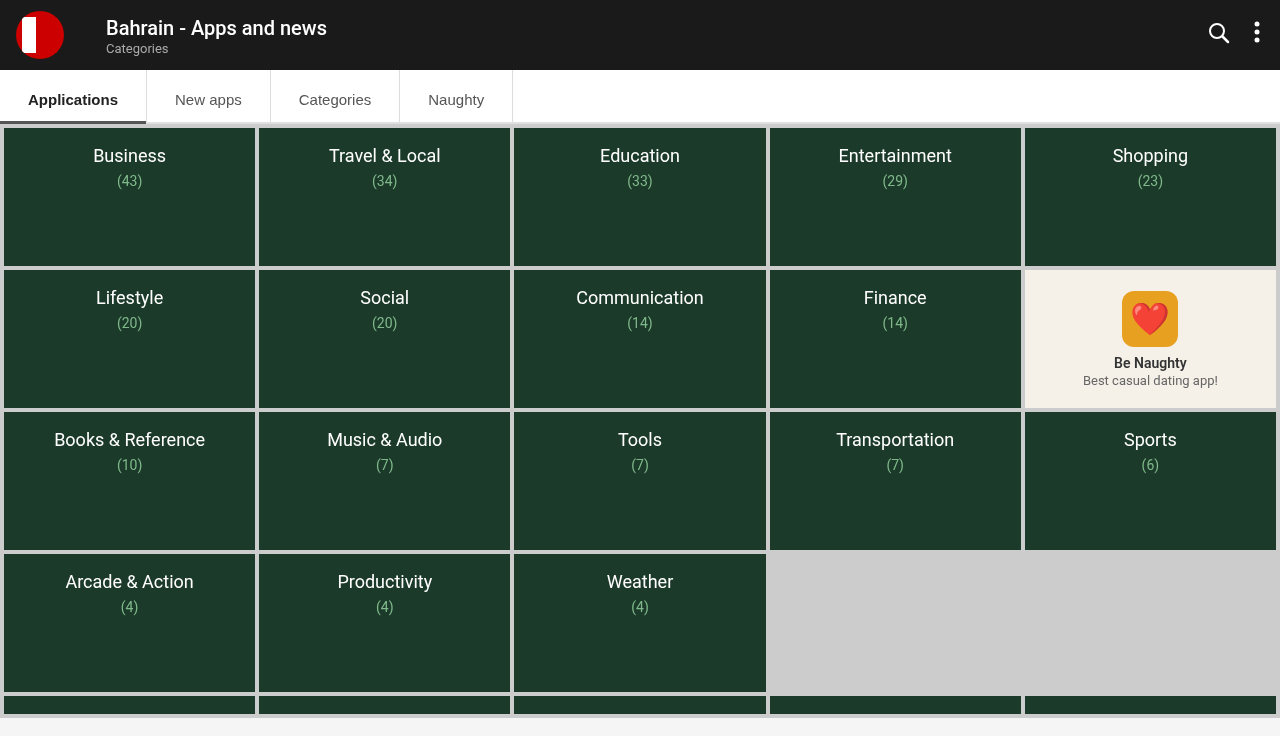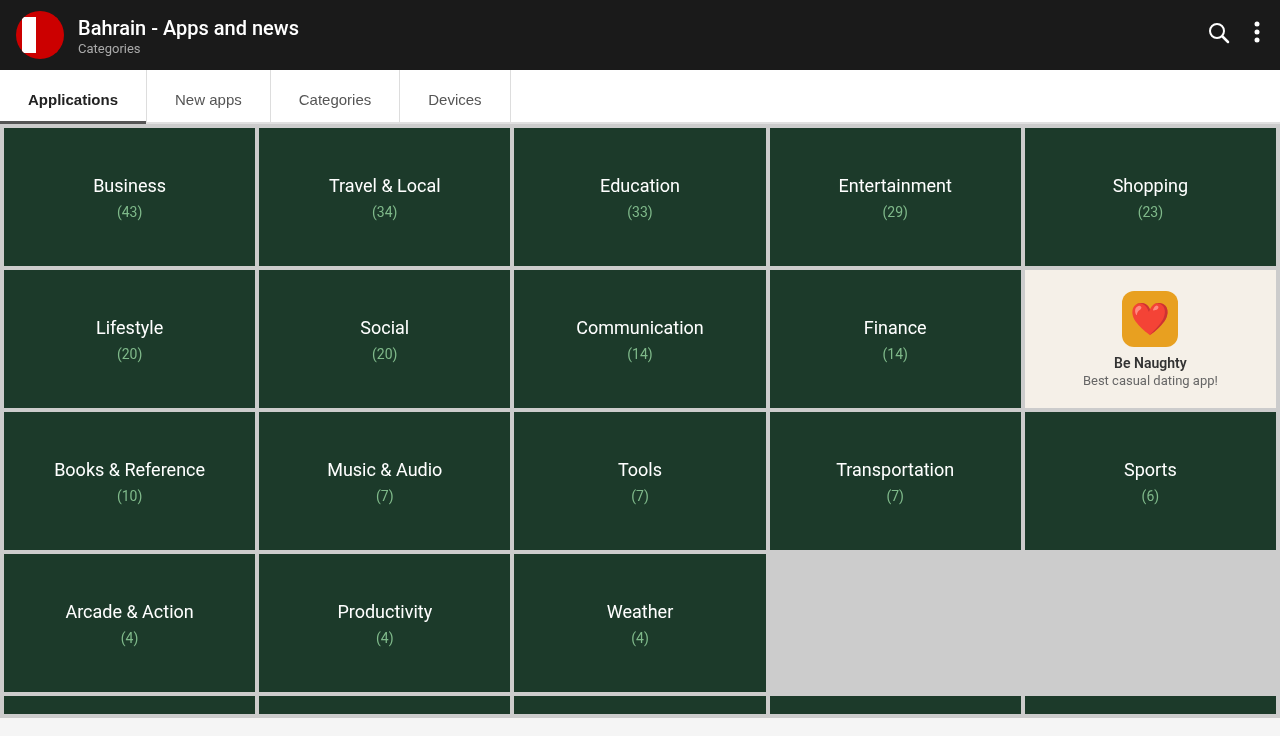--- a/index.html
+++ b/index.html
@@ -6,20 +6,21 @@
     body { font-family: 'Roboto', Arial, sans-serif; background: #f5f5f5; color: #fff; width: 1280px; min-height: 736px; overflow-x: hidden; }
 
     
     .header {
       background: #1a1a1a;
       height: 70px;
       display: flex;
       align-items: center;
       padding: 0 16px;
       position: relative;
+      gap: 28px;
     }
     .header-logo {
       width: 48px;
       height: 48px;
       border-radius: 50%;
       background: #cc0000;
       display: flex;
       align-items: center;
       justify-content: center;
       margin-right: 14px;
@@ -95,21 +96,21 @@
       gap: 4px;
       padding: 4px;
       background: #ccc;
     }
 
     .category-tile {
       background: #1c3a2a;
       display: flex;
       flex-direction: column;
       align-items: center;
-      justify-content: center;
+      justify-content: flex-start;
       cursor: pointer;
       min-height: 138px;
       padding: 16px 8px;
       position: relative;
     }
 
     .category-name {
       font-size: 18px;
       font-weight: 400;
       color: #fff;
@@ -193,21 +194,21 @@
   <button class="nav-tab active">
     <span>Applications</span>
   </button>
   <button class="nav-tab">
     <span>New apps</span>
   </button>
   <button class="nav-tab">
     <span>Categories</span>
   </button>
   <button class="nav-tab">
-    <span>Devices</span>
+    <span>Naughty</span>
   </button>
 </nav>
 
 <div class="category-grid">
 
   <div class="category-tile">
     <div class="category-name">Business</div>
     <div class="category-count">(43)</div>
   </div>
   <div class="category-tile">

